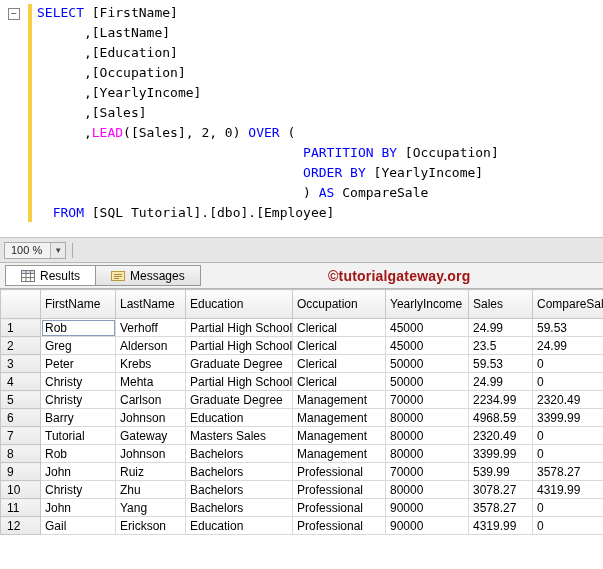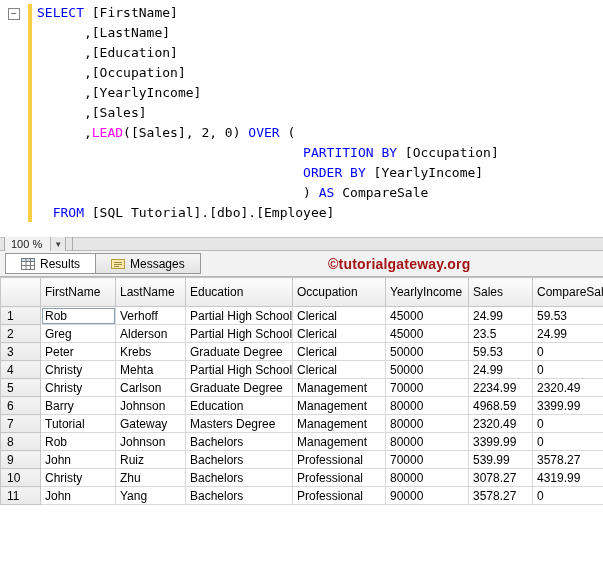--- a/index.html
+++ b/index.html
@@ -14,21 +14,21 @@
                   font-size:10px; line-height:10px; text-align:center; cursor:pointer; }
   .change-bar { position:absolute; left:28px; top:4px; width:4px; height:218px; background:var(--cb,#f7ce46); }
   .code { position:absolute; left:37px; top:3px; font-family:"DejaVu Sans Mono", monospace;
           font-size:13px; line-height:20px; white-space:pre; color:#000; }
   .code-line { height:20px; }
   .tok-k { color:var(--kw,#0000ff); }
   .tok-f { color:var(--fn,#ff00ff); }
   .tok-p { color:#000; }
 
   
-  .statusbar { height:14px; flex:none; background:#e6e6e6; border-top:1px solid #c3c3c3;
+  .statusbar { height:26px; flex:none; background:#e6e6e6; border-top:1px solid #c3c3c3;
                border-bottom:1px solid #b9b9b9; display:flex; align-items:center; padding-left:4px; }
   .zoom { display:flex; align-items:center; height:17px; background:#f2f2f2;
           border:1px solid #ababab; cursor:pointer; }
   .zoom-value { font-size:11px; padding:0 8px 0 6px; color:#222; }
   .zoom-arrow { width:15px; height:15px; font-size:8px; line-height:15px; text-align:center;
                 color:#444; border-left:1px solid #b5b5b5; background:#e9e9e9; }
   .v-sep { width:1px; height:15px; background:#ababab; margin-left:6px; }
 
   
   .tabbar { height:26px; flex:none; background:#f2f2f2; display:flex; align-items:center;
@@ -178,21 +178,21 @@
             <td>Education</td>
             <td>Management</td>
             <td>80000</td>
             <td>4968.59</td>
             <td>3399.99</td>
           </tr>
           <tr>
             <td class="rownum">7</td>
             <td>Tutorial</td>
             <td>Gateway</td>
-            <td>Masters Degree</td>
+            <td>Masters Sales</td>
             <td>Management</td>
             <td>80000</td>
             <td>2320.49</td>
             <td>0</td>
           </tr>
           <tr>
             <td class="rownum">8</td>
             <td>Rob</td>
             <td>Johnson</td>
             <td>Bachelors</td>
@@ -224,17 +224,27 @@
           <tr>
             <td class="rownum">11</td>
             <td>John</td>
             <td>Yang</td>
             <td>Bachelors</td>
             <td>Professional</td>
             <td>90000</td>
             <td>3578.27</td>
             <td>0</td>
           </tr>
+          <tr>
+            <td class="rownum">12</td>
+            <td>Gail</td>
+            <td>Erickson</td>
+            <td>Education</td>
+            <td>Professional</td>
+            <td>90000</td>
+            <td>4319.99</td>
+            <td>0</td>
+          </tr>
         </tbody>
     </table>
   </div>
 
 </div>
 
 </body></html>

